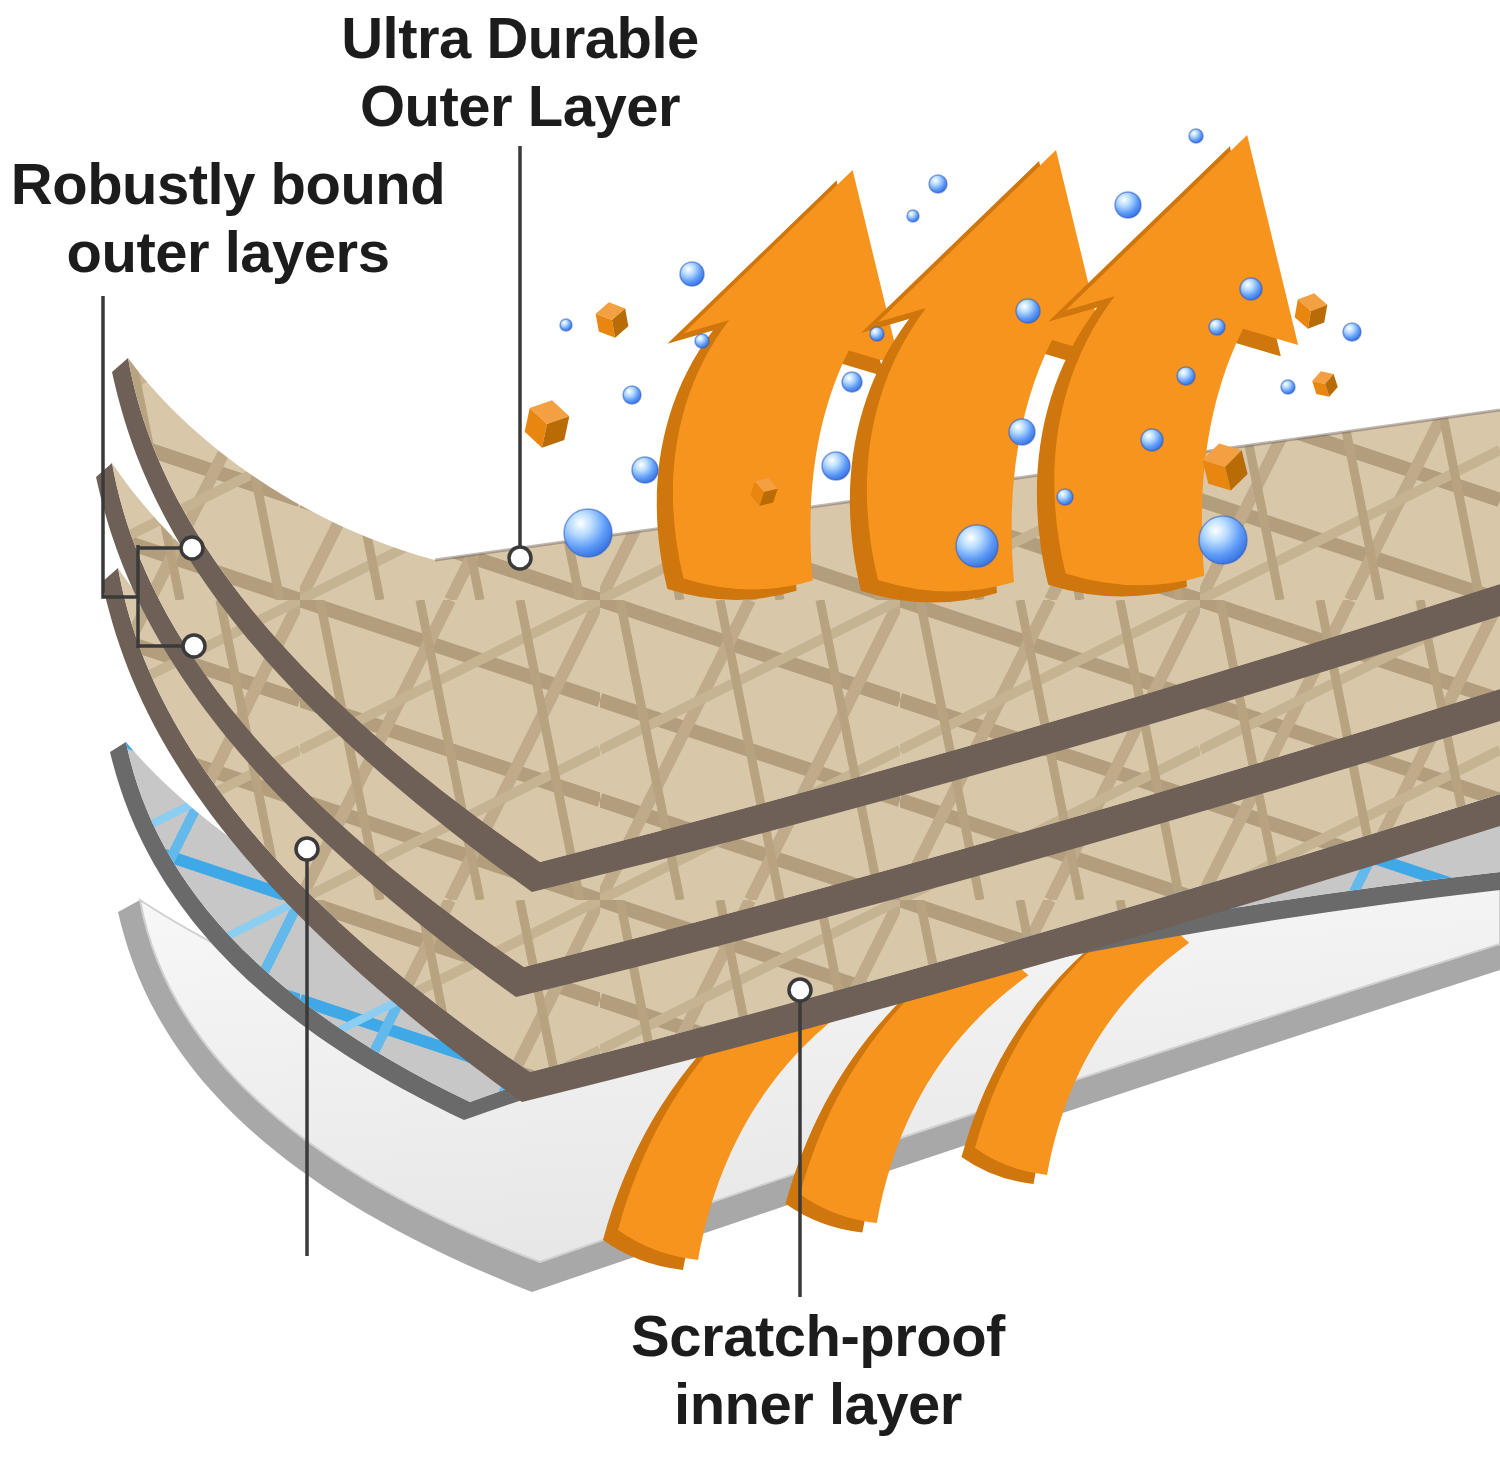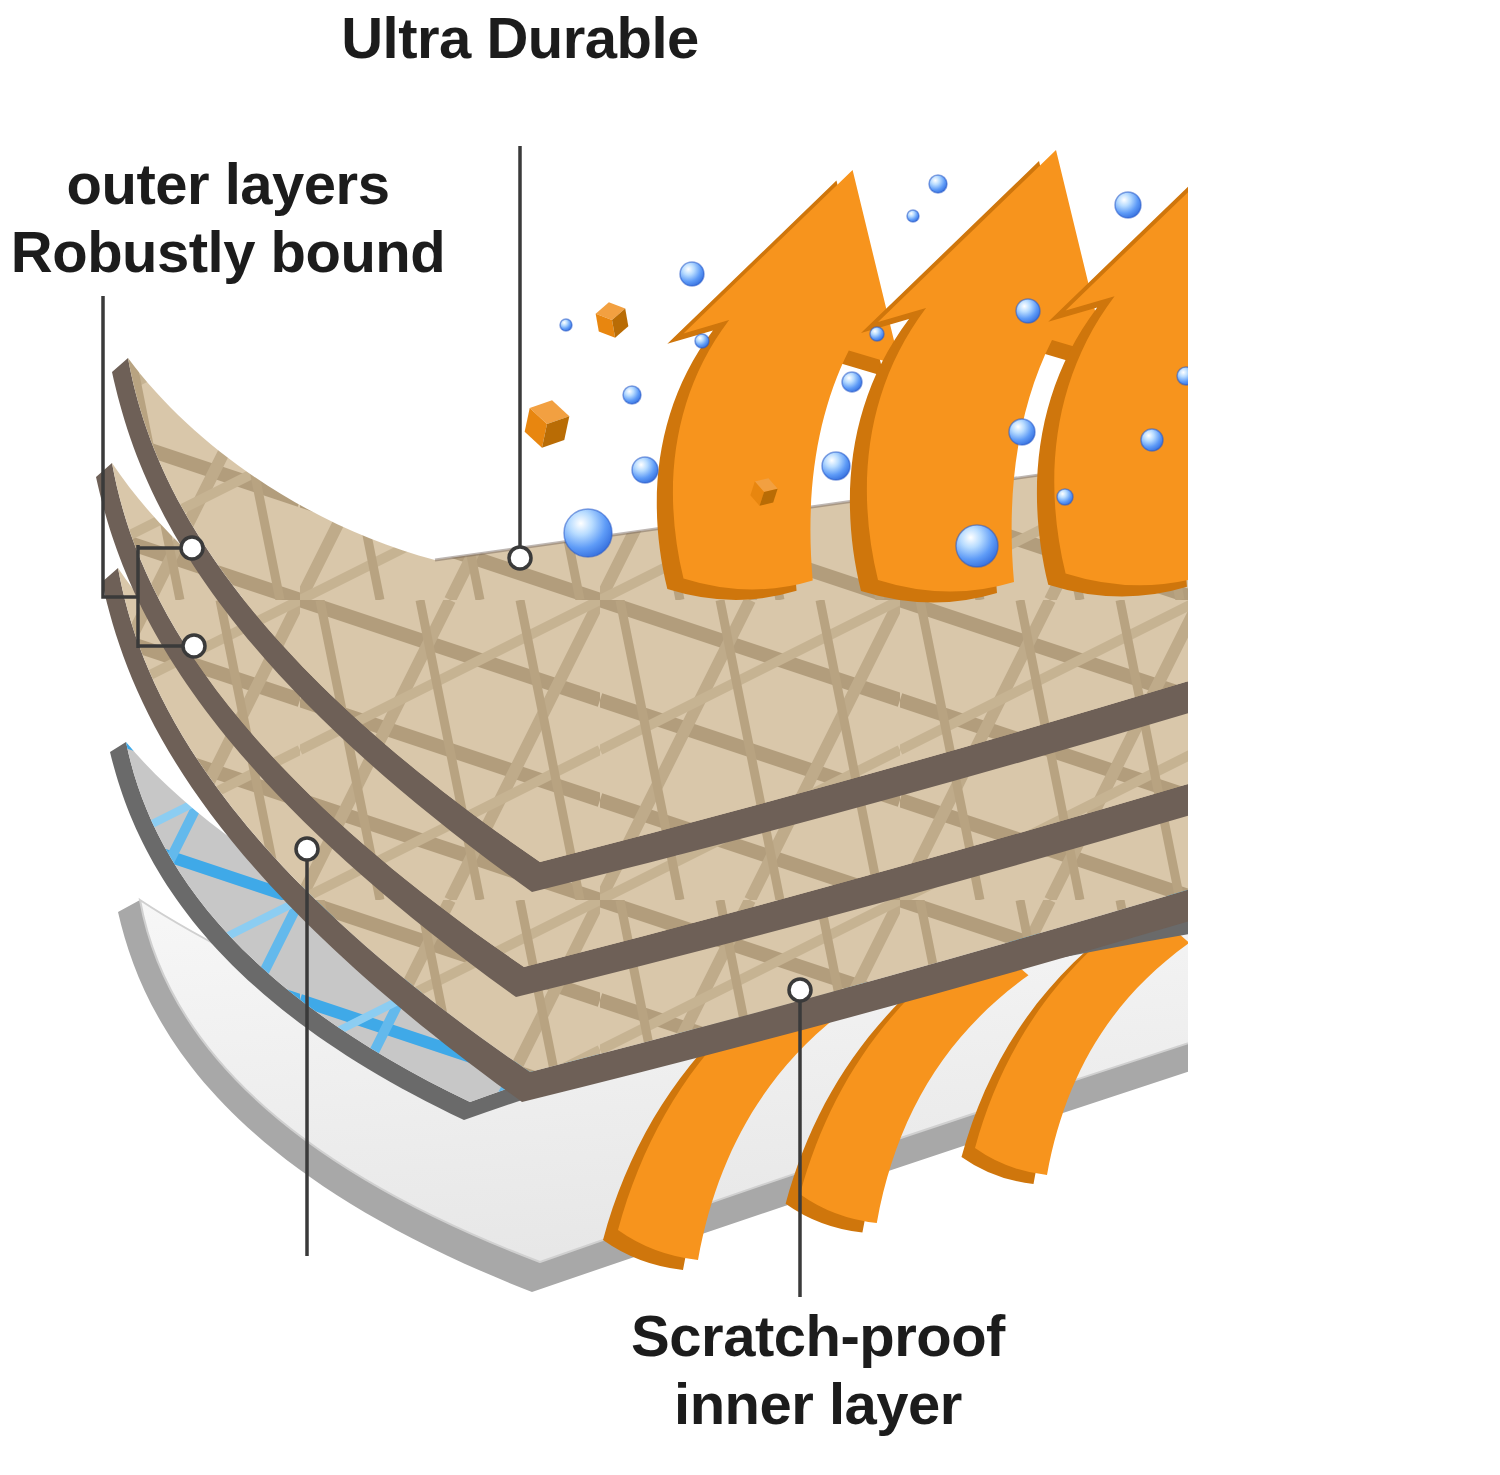--- a/index.html
+++ b/index.html
@@ -1,17 +1,17 @@
 <!DOCTYPE html>
 <html><head>
 <meta charset="utf-8">
 <style>
   html,body{margin:0;padding:0;background:#ffffff;}
   body{width:1500px;height:1475px;font-family:"Liberation Sans",sans-serif;}
-  .stage{position:relative;width:1188px;height:1475px;background:#ffffff;overflow:hidden;text-decoration:underline;}
+  .stage{position:relative;width:1500px;height:1475px;background:#ffffff;overflow:hidden;text-decoration:underline;}
   .stage svg{position:absolute;left:0;top:0;}
   .label{
     position:absolute;
     transform:translateX(-50%);
     text-align:center;
     font-weight:700;
     font-size:58px;
     line-height:1.17;
     letter-spacing:-0.5px;
     color:#1c1c1c;
@@ -183,25 +183,26 @@
     <circle cx="520" cy="558" r="11"></circle>
     <circle cx="192" cy="548" r="11"></circle>
     <circle cx="194" cy="646" r="11"></circle>
     <circle cx="307" cy="849" r="11"></circle>
     <circle cx="800" cy="990" r="11"></circle>
   </g>
 </svg>
 
 <div class="label" style="left:520px;top:4px;">
   <span>Ultra Durable</span>
+  <span>Outer Layer</span>
 </div>
 
 <div class="label" style="left:228px;top:150px;">
+  <span>Robustly bound</span>
   <span>outer layers</span>
-  <span>Robustly bound</span>
 </div>
 
 
 <div class="label" style="left:818px;top:1302px;">
   <span>Scratch-proof</span>
   <span>inner layer</span>
 </div>
 
 </div>
 

